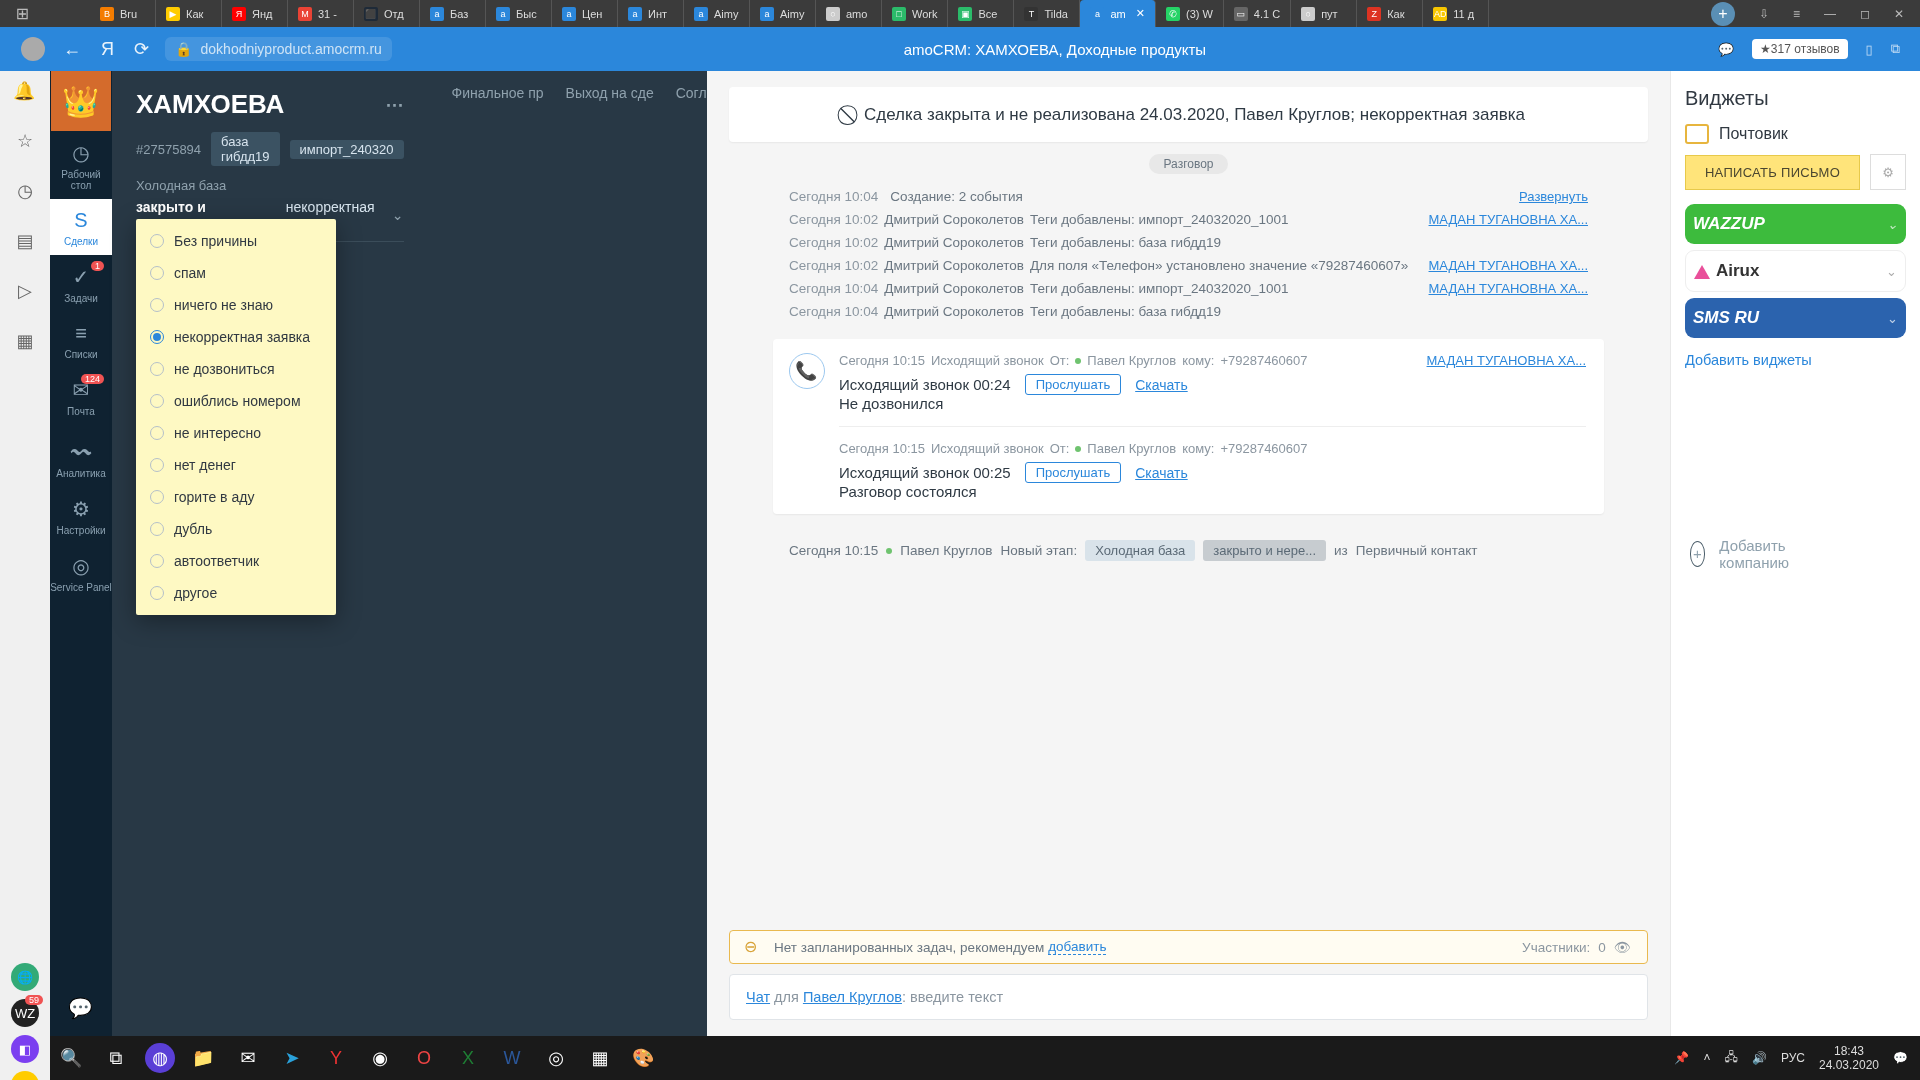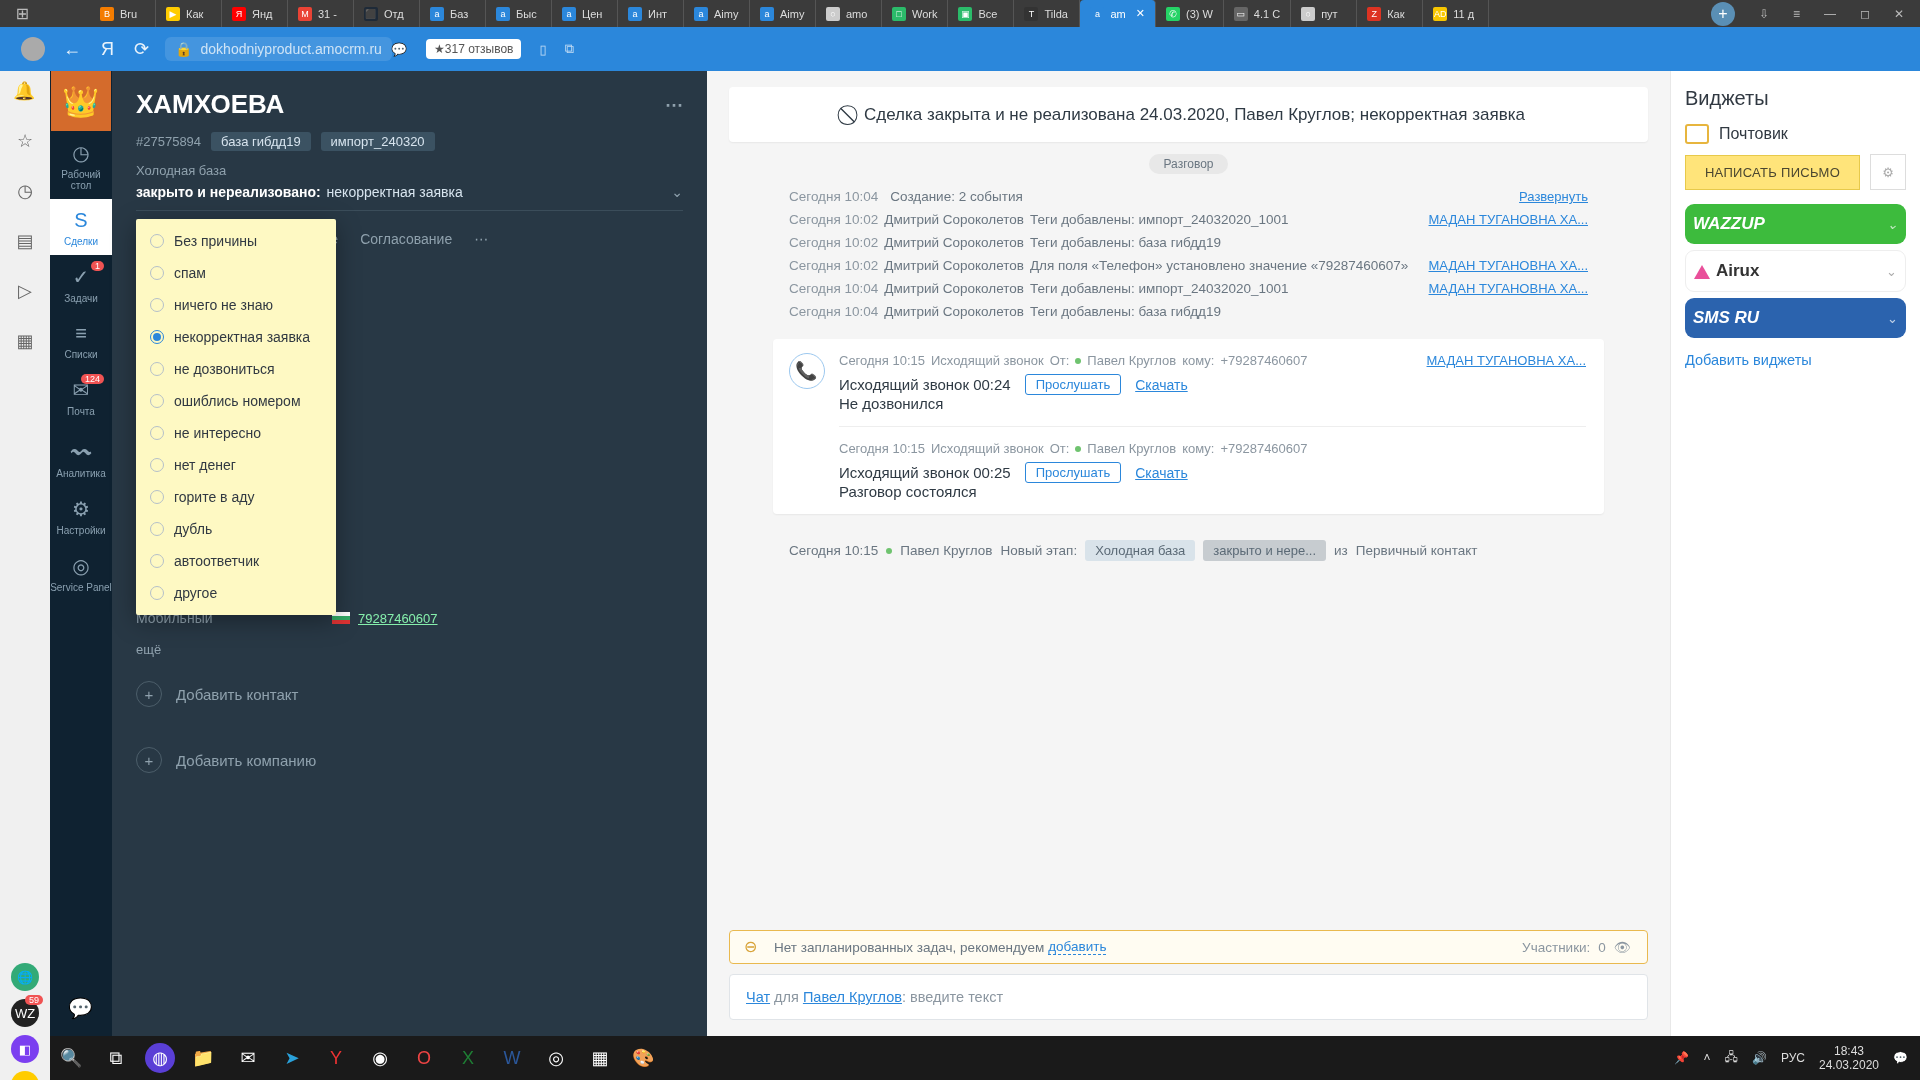--- a/index.html
+++ b/index.html
@@ -30,21 +30,21 @@
 
 .app{position:absolute;left:0;top:71px;right:0;bottom:44px;display:flex;}
 
 .amo-nav{width:62px;background:#0f2231;display:flex;flex-direction:column;align-items:center;padding-top:0;color:#8aa0b0;margin-left:50px;}
 .amo-nav .nav-logo{width:60px;height:60px;background:#d46b2c;display:flex;align-items:center;justify-content:center;}
 .amo-nav .nav-item{width:62px;padding:10px 0 8px;display:flex;flex-direction:column;align-items:center;gap:4px;font-size:10px;cursor:pointer;position:relative;text-align:center;}
 .amo-nav .nav-item.active{background:#fff;color:#2b87db;}
 .amo-nav .nav-item .badge{position:absolute;top:6px;right:8px;background:#f05353;border-radius:8px;padding:0 4px;font-size:9px;color:#fff;}
 .amo-nav .ic{font-size:20px;}
 
-.deal-panel{width:595px;background:#283845;color:#c9d2d9;display:flex;flex-direction:column;position:relative;}
+.deal-panel{width:595px;background:#283845;color:#c9d2d9;display:flex;flex-direction:row;position:relative;}
 .deal-header{padding:18px 24px 6px;}
 .deal-title{font-size:26px;font-weight:600;color:#fff;display:flex;justify-content:space-between;align-items:center;}
 .deal-id-row{display:flex;align-items:center;gap:10px;margin-top:12px;color:#8fa1ad;font-size:13px;}
 .tag-chip{background:#3b5262;color:#d7e4ee;padding:2px 10px;border-radius:3px;font-size:13px;}
 .status-row{margin-top:12px;font-size:14px;}
 .status-sub{color:#8fa1ad;font-size:13px;}
 .status-line{display:flex;align-items:center;padding:6px 0 10px;border-bottom:1px solid #3b4d5a;cursor:pointer;}
 .status-line .sname{color:#fff;font-weight:600;}
 .status-line .reason{color:#d7e4ee;margin-left:6px;}
 .status-line .chev{margin-left:auto;color:#8fa1ad;}
@@ -233,20 +233,21 @@
     </div>
   <div class="addr-nav">
     <span>←</span>
     <span>Я</span>
     <span>⟳</span>
   </div>
   <div class="url-box">
     <span>🔒</span>
     <span>dokhodniyproduct.amocrm.ru</span>
   </div>
+  <div class="page-title">amoCRM: ХАМХОЕВА, Доходные продукты</div>
   <div class="addr-right">
     <span>💬</span>
     <span class="reviews">★317 отзывов</span>
     <span style="opacity:.7;">▯</span>
     <span style="opacity:.7;">⧉</span>
   </div>
 </div>
 
 <div class="os-sidebar" style="top:71px;">
   <span class="os-ic">🔔</span>

